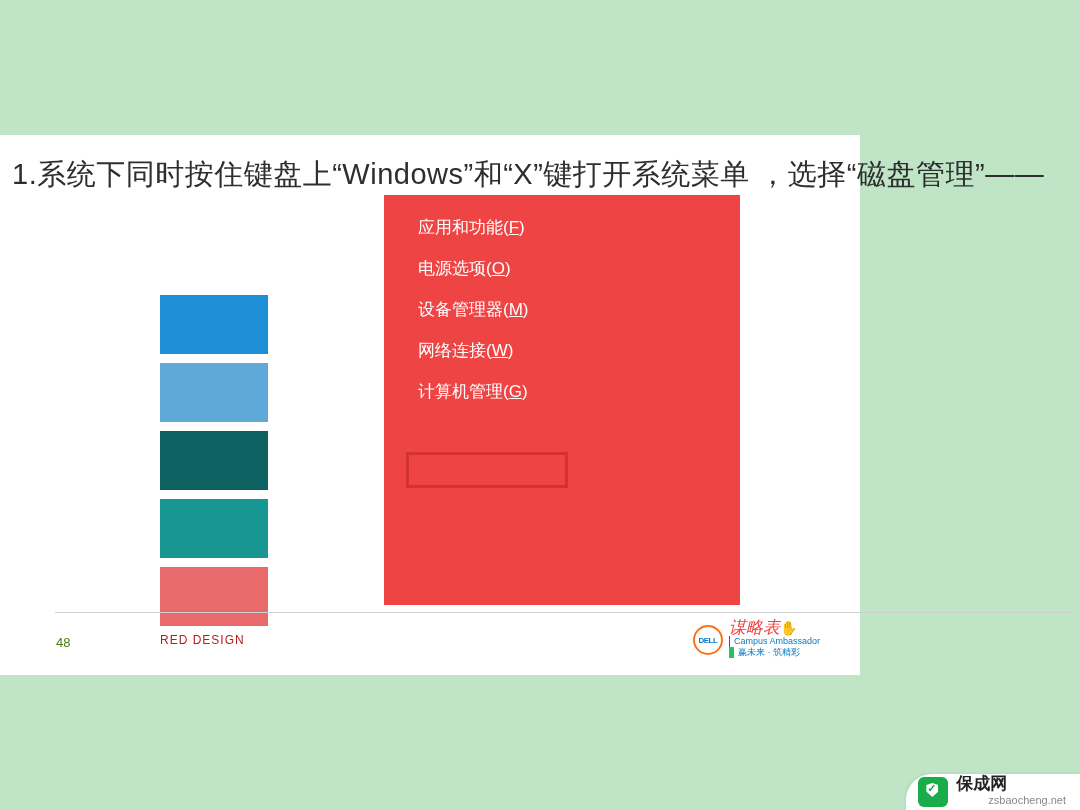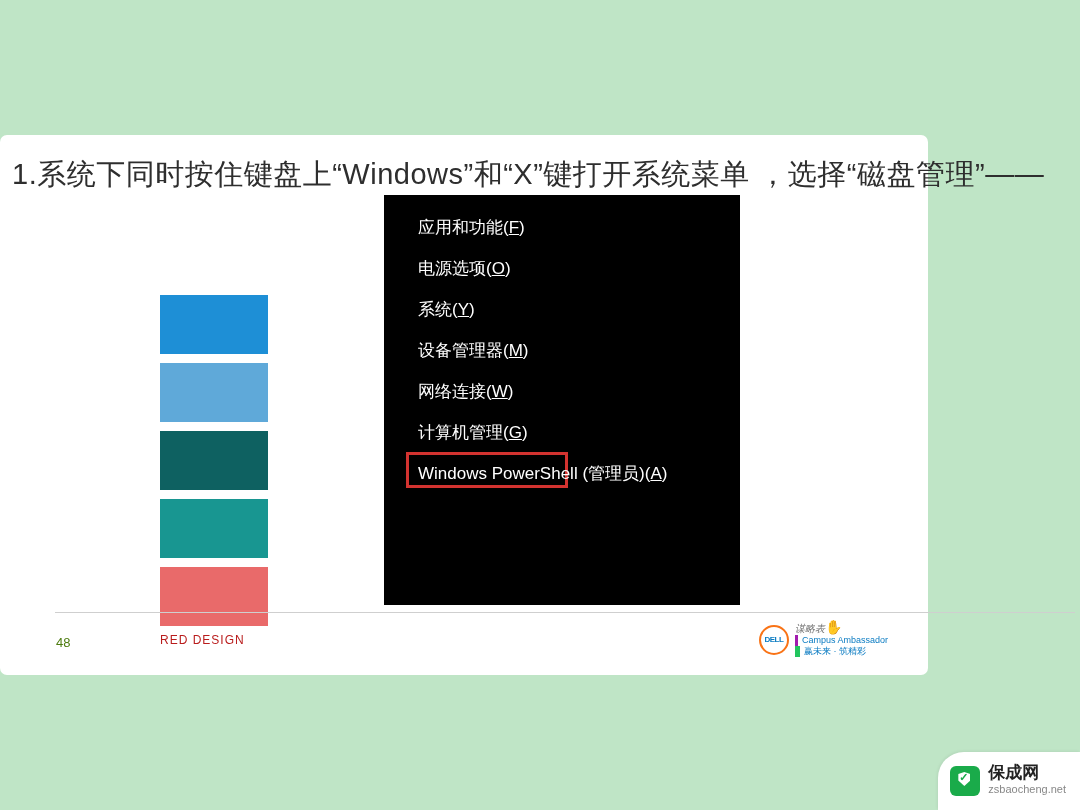--- a/index.html
+++ b/index.html
@@ -8,24 +8,23 @@
     height: 810px;
     background: #bfe5c6;
     font-family: "Microsoft YaHei", "PingFang SC", Arial, sans-serif;
     position: relative;
     overflow: hidden;
   }
   .slide {
     position: absolute;
     left: 0;
     top: 135px;
-    width: 928px;
+    width: 860px;
     height: 540px;
     background: #ffffff;
-    border-radius: 7px;
   }
   .instruction {
     position: absolute;
     left: 12px;
     top: 20px;
     right: 0;
     font-size: 29px;
     color: #2e2e2e;
     white-space: nowrap;
     letter-spacing: 0.5px;
@@ -45,21 +44,21 @@
   .sw2 { background: #5fa9d9; }
   .sw3 { background: #0e6161; }
   .sw4 { background: #189691; }
   .sw5 { background: #e96a6a; }
   .winx-menu {
     position: absolute;
     left: 384px;
     top: 60px;
     width: 356px;
     height: 410px;
-    background: #000000;
+    background: #ef4444;
     padding-top: 12px;
   }
   .menu-item {
     color: #ffffff;
     font-size: 17px;
     padding: 10px 0 10px 34px;
     line-height: 21px;
     position: relative;
   }
   .menu-item u { text-decoration: underline; }
@@ -108,27 +107,27 @@
     border: 2px solid #f97316;
     border-radius: 50%;
     display: flex; align-items: center; justify-content: center;
     font-size: 8px; font-weight: bold; color: #0a7bc2;
     letter-spacing: -0.5px;
   }
   .dell-text {
     display: flex; flex-direction: column;
     font-size: 9px; color: #0a7bc2; line-height: 11px;
   }
-  .dell-brand { font-size: 10px; color: #737373; font-weight: 500; font-style: italic; }
+  .dell-brand { font-size: 17px; color: #ef4444; font-weight: 500; font-style: italic; }
   .dell-hand { color: #d94c2a; font-size: 14px; margin-left: -2px; }
   .watermark {
     position: absolute;
     right: 0;
     bottom: 0;
-    height: 58px;
+    height: 36px;
     background: #ffffff;
     border-top-left-radius: 26px;
     display: flex;
     align-items: center;
     padding: 0 14px 0 12px;
     gap: 8px;
     box-shadow: -1px -1px 3px rgba(0,0,0,0.06);
   }
   .wm-icon {
     width: 30px; height: 30px;
@@ -147,60 +146,58 @@
   .wm-icon::after {
     content: "✓";
     position: absolute;
     left: 9px; top: 5px;
     font-size: 11px;
     color: #1aab4a;
     font-weight: bold;
   }
   .wm-text { display: flex; flex-direction: column; line-height: 17px; }
   .wm-title { font-size: 17px; font-weight: bold; color: #222; }
-  .wm-url { font-size: 11px; color: #888; }
+  .wm-url { font-size: 11px; color: #888; margin-left: 32px; }
 </style>
 </head>
 <body>
 
 <div class="slide">
 
   <div class="instruction">1.系统下同时按住键盘上“Windows”和“X”键打开系统菜单 ，选择“磁盘管理”——</div>
 
   <div class="swatches">
     <div class="swatch sw1"></div>
     <div class="swatch sw2"></div>
     <div class="swatch sw3"></div>
     <div class="swatch sw4"></div>
     <div class="swatch sw5"></div>
   </div>
 
   <div class="winx-menu" id="winx-menu">
       <div class="menu-item">应用和功能(<u>F</u>)</div>
       <div class="menu-item">电源选项(<u>O</u>)</div>
-      <div class="menu-item">系统(<u>Y</u>)</div>
       <div class="menu-item">设备管理器(<u>M</u>)</div>
       <div class="menu-item">网络连接(<u>W</u>)</div>
       <div class="highlight-box" style="top: 257px;"></div>
       <div class="menu-item">计算机管理(<u>G</u>)</div>
-      <div class="menu-item">Windows PowerShell (管理员)(<u>A</u>)</div>
     </div>
 
   <div class="footer-line"></div>
   <div class="page-num">48</div>
   <div class="red-design">RED DESIGN</div>
 
   <div class="dell-logo-area">
     <div class="dell-circle">DELL</div>
     <div class="dell-text">
       <span>
         <span class="dell-brand">谋略表</span>
         <span class="dell-hand">✋</span>
       </span>
-      <span style="border-left:3px solid #a21caf;padding-left:4px;">Campus Ambassador</span>
+      <span style="border-left:1px solid #a21caf;padding-left:4px;">Campus Ambassador</span>
       <span style="border-left:5px solid #22c55e;padding-left:4px;">赢未来 · 筑精彩</span>
     </div>
   </div>
 
 </div>
 
 <div class="watermark">
   <div class="wm-icon"></div>
   <div class="wm-text">
     <span class="wm-title">保成网</span>

